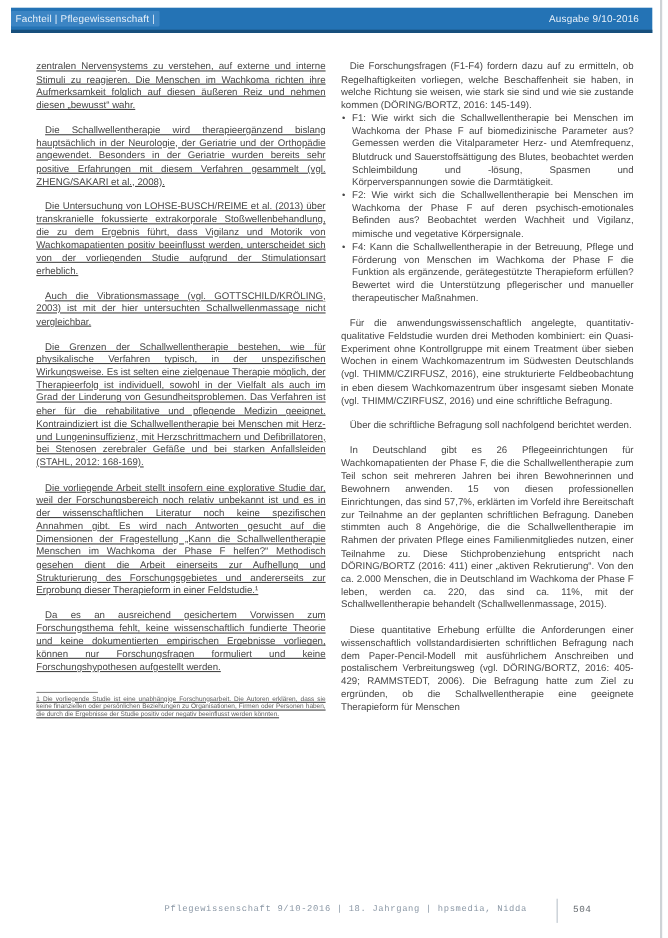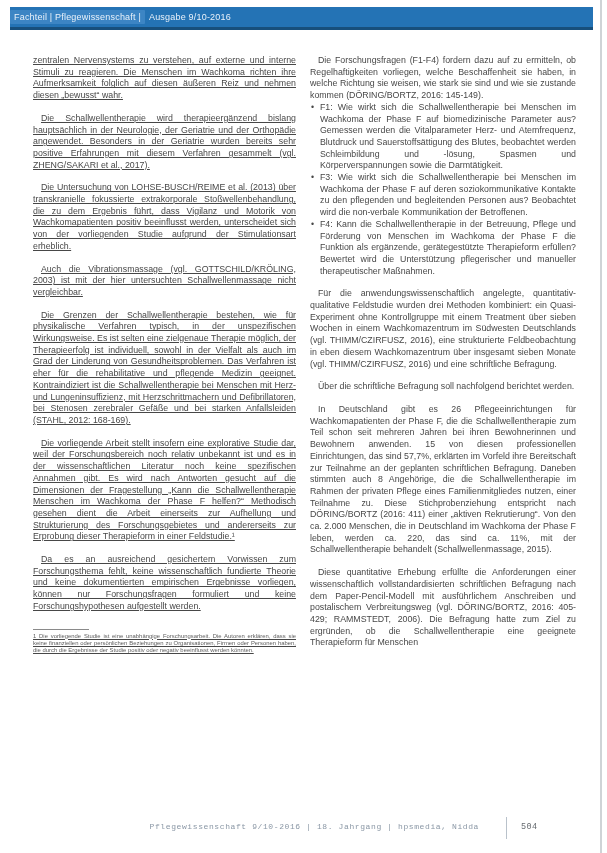--- a/index.html
+++ b/index.html
@@ -5,21 +5,21 @@
   html,body{margin:0;padding:0;}
   body{
     width:607px;height:853px;position:relative;background:#ffffff;
     font-family:"Liberation Sans","DejaVu Sans",sans-serif;
     color:#474747;overflow:hidden;
   }
   
   .header-bar{
     position:absolute;left:10px;top:7px;width:583px;height:23px;
     background:#2473b5;border-bottom:3px solid #174f7c;
-    display:flex;align-items:center;justify-content:flex-start;
+    display:flex;align-items:center;justify-content:space-between;
     padding-right:12px;box-sizing:border-box;
     font-size:9px;color:#e8f1fa;letter-spacing:.2px;
   }
   .header-bar .hl{background:#3c85c4;padding:2px 4px;border-radius:1px;}
   .header-bar .rest{margin-left:4px;}
   
   .page-edge{position:absolute;top:0;left:600px;width:2px;height:853px;background:#cfd3d6;}
   
   .col{position:absolute;top:55px;font-size:8.8px;line-height:11.7px;
        text-align:justify;hyphens:auto;-webkit-hyphens:auto;}
@@ -51,37 +51,37 @@
 
 <div class="header-bar">
   <span class="hl">Fachteil | Pflegewissenschaft |</span>
   <span class="rest">Ausgabe 9/10-2016</span>
 </div>
 
 <div class="page-edge"></div>
 
 <div class="col col-left">
   <p class="noindent">zentralen Nervensystems zu verstehen, auf externe und interne Stimuli zu reagieren. Die Menschen im Wachkoma richten ihre Aufmerksamkeit folglich auf diesen äußeren Reiz und nehmen diesen „bewusst“ wahr.</p>
-  <p>Die Schallwellentherapie wird therapieergänzend bislang hauptsächlich in der Neurologie, der Geriatrie und der Orthopädie angewendet. Besonders in der Geriatrie wurden bereits sehr positive Erfahrungen mit diesem Verfahren gesammelt (vgl. ZHENG/SAKARI et al., 2017).</p>
+  <p>Die Schallwellentherapie wird therapieergänzend bislang hauptsächlich in der Neurologie, der Geriatrie und der Orthopädie angewendet. Besonders in der Geriatrie wurden bereits sehr positive Erfahrungen mit diesem Verfahren gesammelt (vgl. ZHENG/SAKARI et al., 2008).</p>
   <p>Die Untersuchung von LOHSE-BUSCH/REIME et al. (2013) über transkranielle fokussierte extrakorporale Stoßwellenbehandlung, die zu dem Ergebnis führt, dass Vigilanz und Motorik von Wachkomapatienten positiv beeinflusst werden, unterscheidet sich von der vorliegenden Studie aufgrund der Stimulationsart erheblich.</p>
   <p>Auch die Vibrationsmassage (vgl. GOTTSCHILD/KRÖLING, 2003) ist mit der hier untersuchten Schallwellenmassage nicht vergleichbar.</p>
   <p>Die Grenzen der Schallwellentherapie bestehen, wie für physikalische Verfahren typisch, in der unspezifischen Wirkungsweise. Es ist selten eine zielgenaue Therapie möglich, der Therapieerfolg ist individuell, sowohl in der Vielfalt als auch im Grad der Linderung von Gesundheitsproblemen. Das Verfahren ist eher für die rehabilitative und pflegende Medizin geeignet. Kontraindiziert ist die Schallwellentherapie bei Menschen mit Herz- und Lungeninsuffizienz, mit Herzschrittmachern und Defibrillatoren, bei Stenosen zerebraler Gefäße und bei starken Anfallsleiden (STAHL, 2012: 168-169).</p>
   <p>Die vorliegende Arbeit stellt insofern eine explorative Studie dar, weil der Forschungsbereich noch relativ unbekannt ist und es in der wissenschaftlichen Literatur noch keine spezifischen Annahmen gibt. Es wird nach Antworten gesucht auf die Dimensionen der Fragestellung „Kann die Schallwellentherapie Menschen im Wachkoma der Phase F helfen?“ Methodisch gesehen dient die Arbeit einerseits zur Aufhellung und Strukturierung des Forschungsgebietes und andererseits zur Erprobung dieser Therapieform in einer Feldstudie.¹</p>
   <p>Da es an ausreichend gesichertem Vorwissen zum Forschungsthema fehlt, keine wissenschaftlich fundierte Theorie und keine dokumentierten empirischen Ergebnisse vorliegen, können nur Forschungsfragen formuliert und keine Forschungshypothesen aufgestellt werden.</p>
   <div class="footnote">
     <div class="fn-rule"></div>
     <p>1 Die vorliegende Studie ist eine unabhängige Forschungsarbeit. Die Autoren erklären, dass sie keine finanziellen oder persönlichen Beziehungen zu Organisationen, Firmen oder Personen haben, die durch die Ergebnisse der Studie positiv oder negativ beeinflusst werden könnten.</p>
   </div>
 </div>
 
 <div class="col col-right">
   <p style="margin-bottom:0;">Die Forschungsfragen (F1-F4) fordern dazu auf zu ermitteln, ob Regelhaftigkeiten vorliegen, welche Beschaffenheit sie haben, in welche Richtung sie weisen, wie stark sie sind und wie sie zustande kommen (DÖRING/BORTZ, 2016: 145-149).</p>
   <ul class="rq">
     <li>F1: Wie wirkt sich die Schallwellentherapie bei Menschen im Wachkoma der Phase F auf biomedizinische Parameter aus? Gemessen werden die Vitalparameter Herz- und Atemfrequenz, Blutdruck und Sauerstoffsättigung des Blutes, beobachtet werden Schleimbildung und -lösung, Spasmen und Körperverspannungen sowie die Darmtätigkeit.</li>
-    <li>F3: Wie wirkt sich die Schallwellentherapie bei Menschen im Wachkoma der Phase F auf deren soziokommunikative Kontakte zu den pflegenden und begleitenden Personen aus? Beobachtet wird die non-verbale Kommunikation der Betroffenen.</li>
+    <li>F2: Wie wirkt sich die Schallwellentherapie bei Menschen im Wachkoma der Phase F auf deren psychisch-emotionales Befinden aus? Beobachtet werden Wachheit und Vigilanz, mimische und vegetative Körpersignale.</li>
     <li>F4: Kann die Schallwellentherapie in der Betreuung, Pflege und Förderung von Menschen im Wachkoma der Phase F die Funktion als ergänzende, gerätegestützte Therapieform erfüllen? Bewertet wird die Unterstützung pflegerischer und manueller therapeutischer Maßnahmen.</li>
   </ul>
   <p>Für die anwendungswissenschaftlich angelegte, quantitativ-qualitative Feldstudie wurden drei Methoden kombiniert: ein Quasi-Experiment ohne Kontrollgruppe mit einem Treatment über sieben Wochen in einem Wachkomazentrum im Südwesten Deutschlands (vgl. THIMM/CZIRFUSZ, 2016), eine strukturierte Feldbeobachtung in eben diesem Wachkomazentrum über insgesamt sieben Monate (vgl. THIMM/CZIRFUSZ, 2016) und eine schriftliche Befragung.</p>
   <p>Über die schriftliche Befragung soll nachfolgend berichtet werden.</p>
   <p>In Deutschland gibt es 26 Pflegeeinrichtungen für Wachkomapatienten der Phase F, die die Schallwellentherapie zum Teil schon seit mehreren Jahren bei ihren Bewohnerinnen und Bewohnern anwenden. 15 von diesen professionellen Einrichtungen, das sind 57,7%, erklärten im Vorfeld ihre Bereitschaft zur Teilnahme an der geplanten schriftlichen Befragung. Daneben stimmten auch 8 Angehörige, die die Schallwellentherapie im Rahmen der privaten Pflege eines Familienmitgliedes nutzen, einer Teilnahme zu. Diese Stichprobenziehung entspricht nach DÖRING/BORTZ (2016: 411) einer „aktiven Rekrutierung“. Von den ca. 2.000 Menschen, die in Deutschland im Wachkoma der Phase F leben, werden ca. 220, das sind ca. 11%, mit der Schallwellentherapie behandelt (Schallwellenmassage, 2015).</p>
   <p>Diese quantitative Erhebung erfüllte die Anforderungen einer wissenschaftlich vollstandardisierten schriftlichen Befragung nach dem Paper-Pencil-Modell mit ausführlichem Anschreiben und postalischem Verbreitungsweg (vgl. DÖRING/BORTZ, 2016: 405-429; RAMMSTEDT, 2006). Die Befragung hatte zum Ziel zu ergründen, ob die Schallwellentherapie eine geeignete Therapieform für Menschen</p>
 </div>
 
 <div class="footer">
   <span class="footer-journal">Pflegewissenschaft 9/10-2016 | 18. Jahrgang | hpsmedia, Nidda</span>

